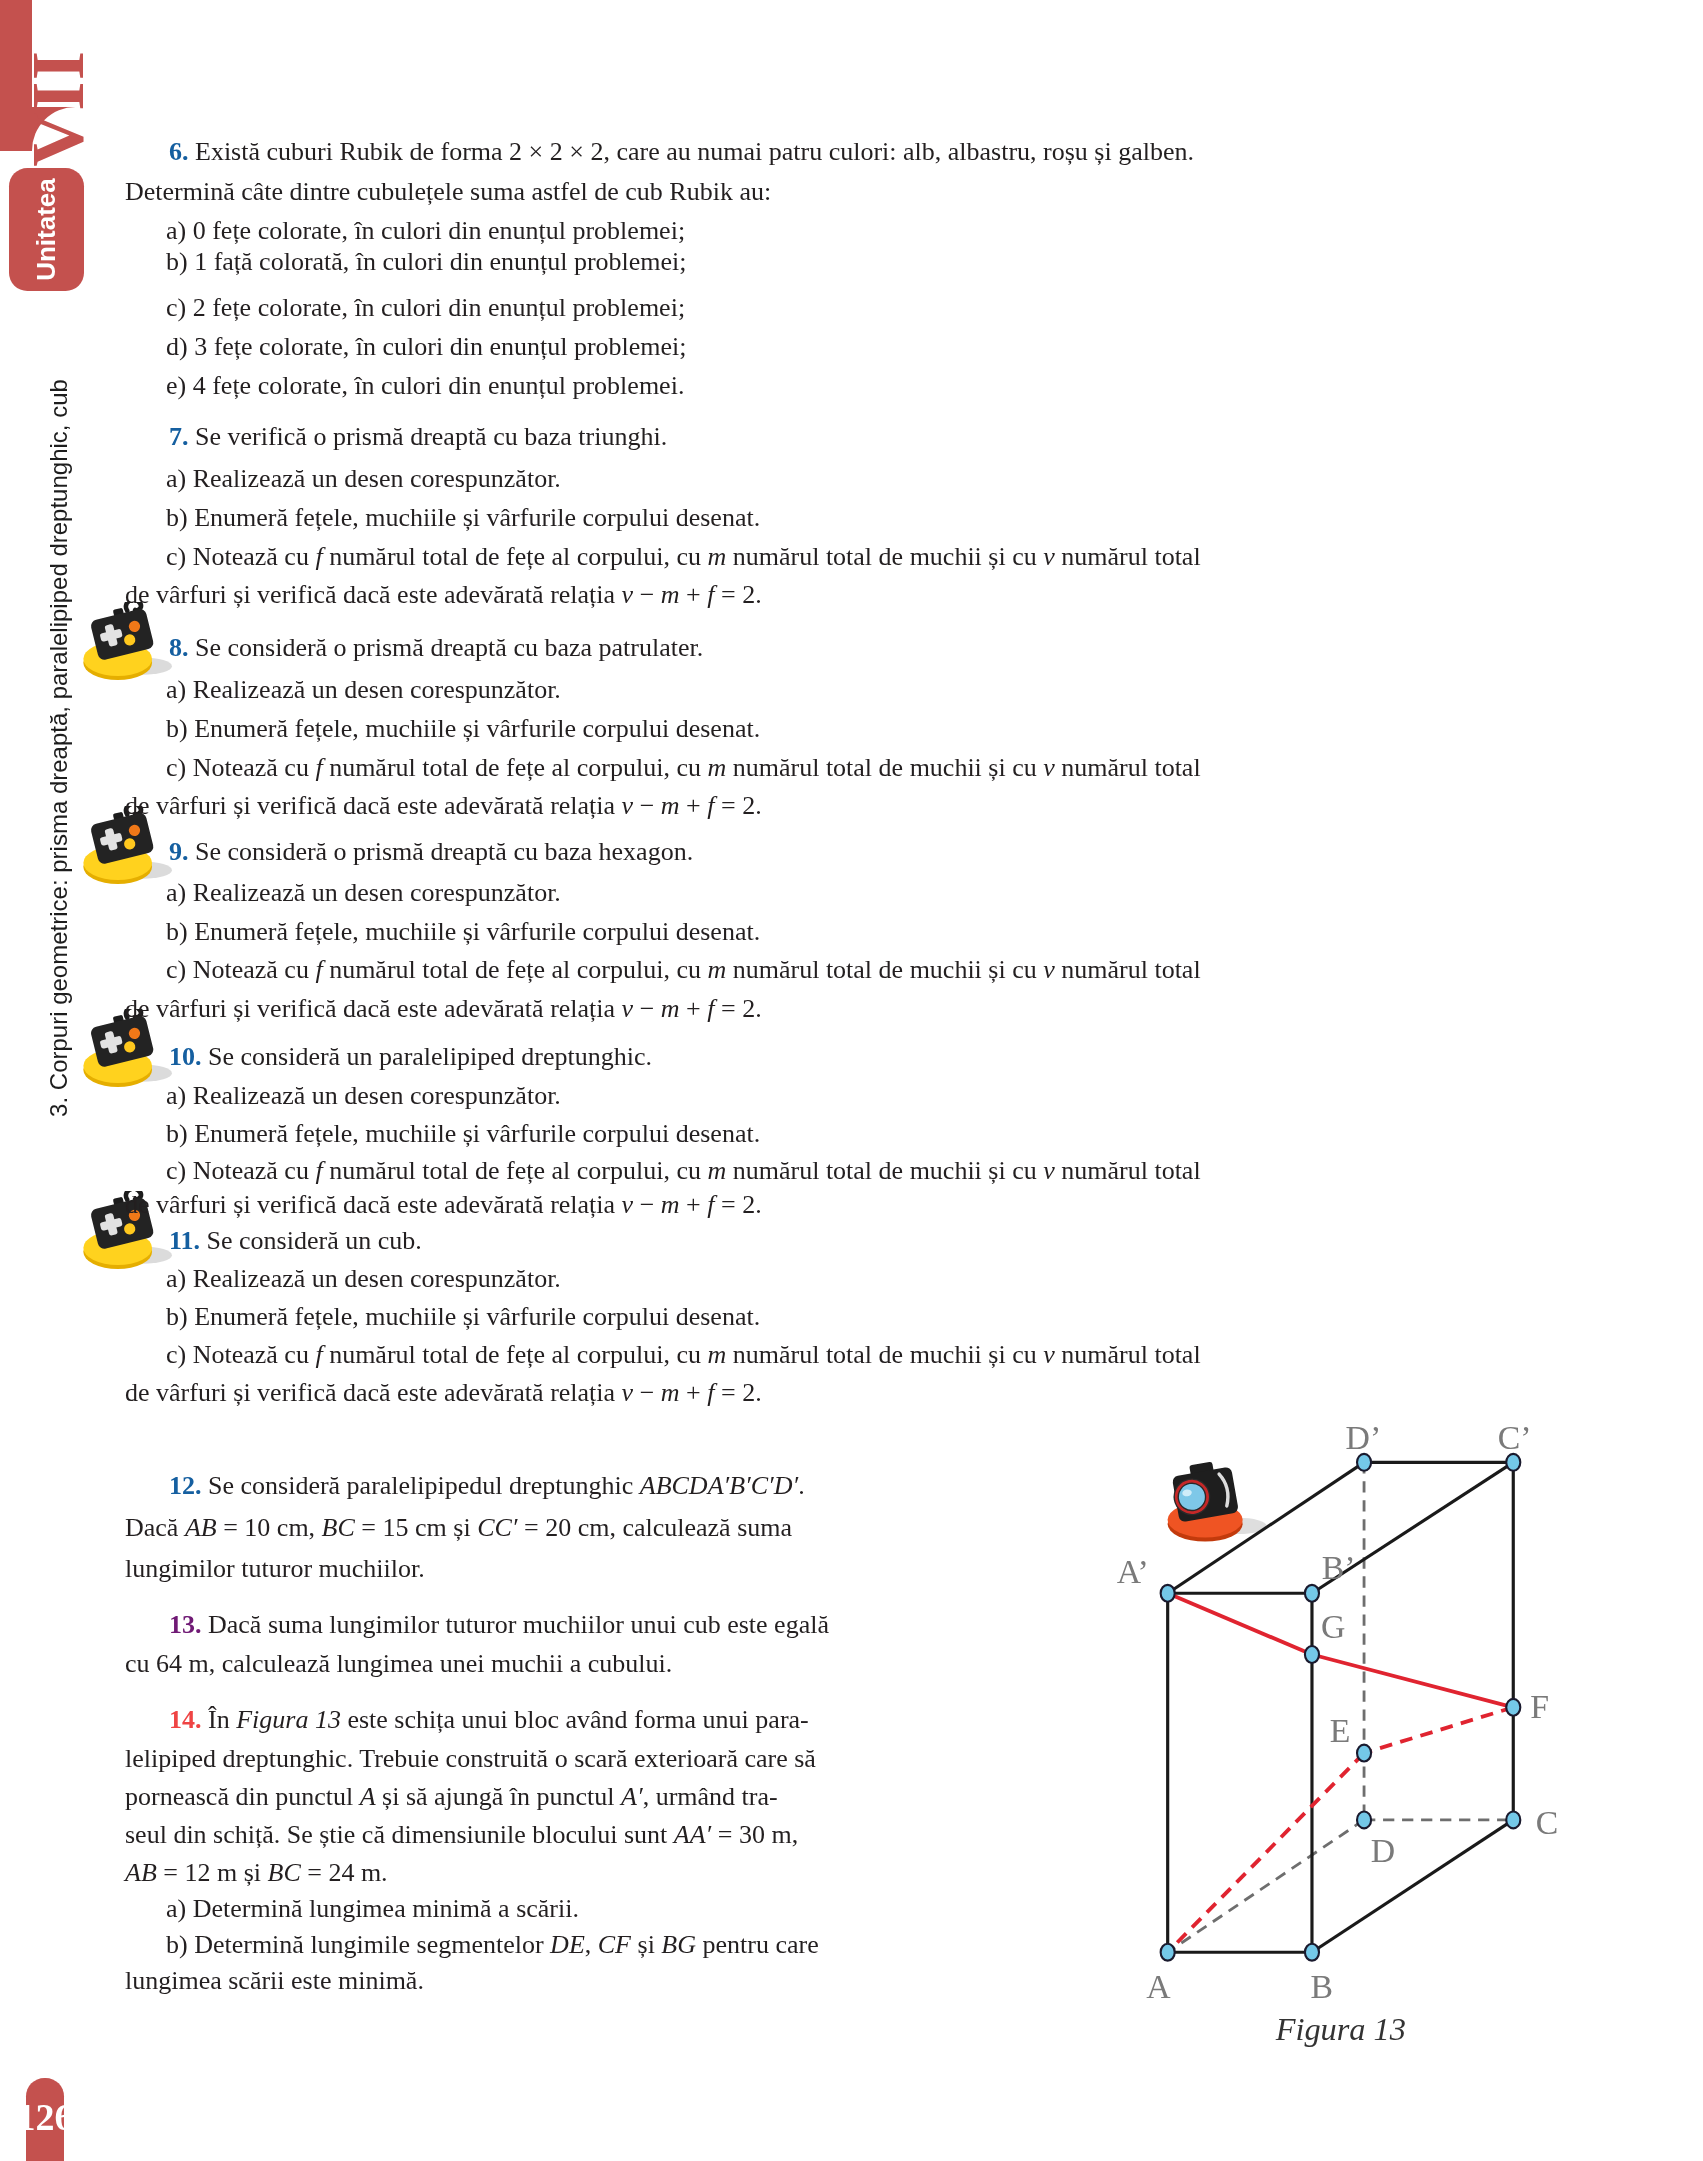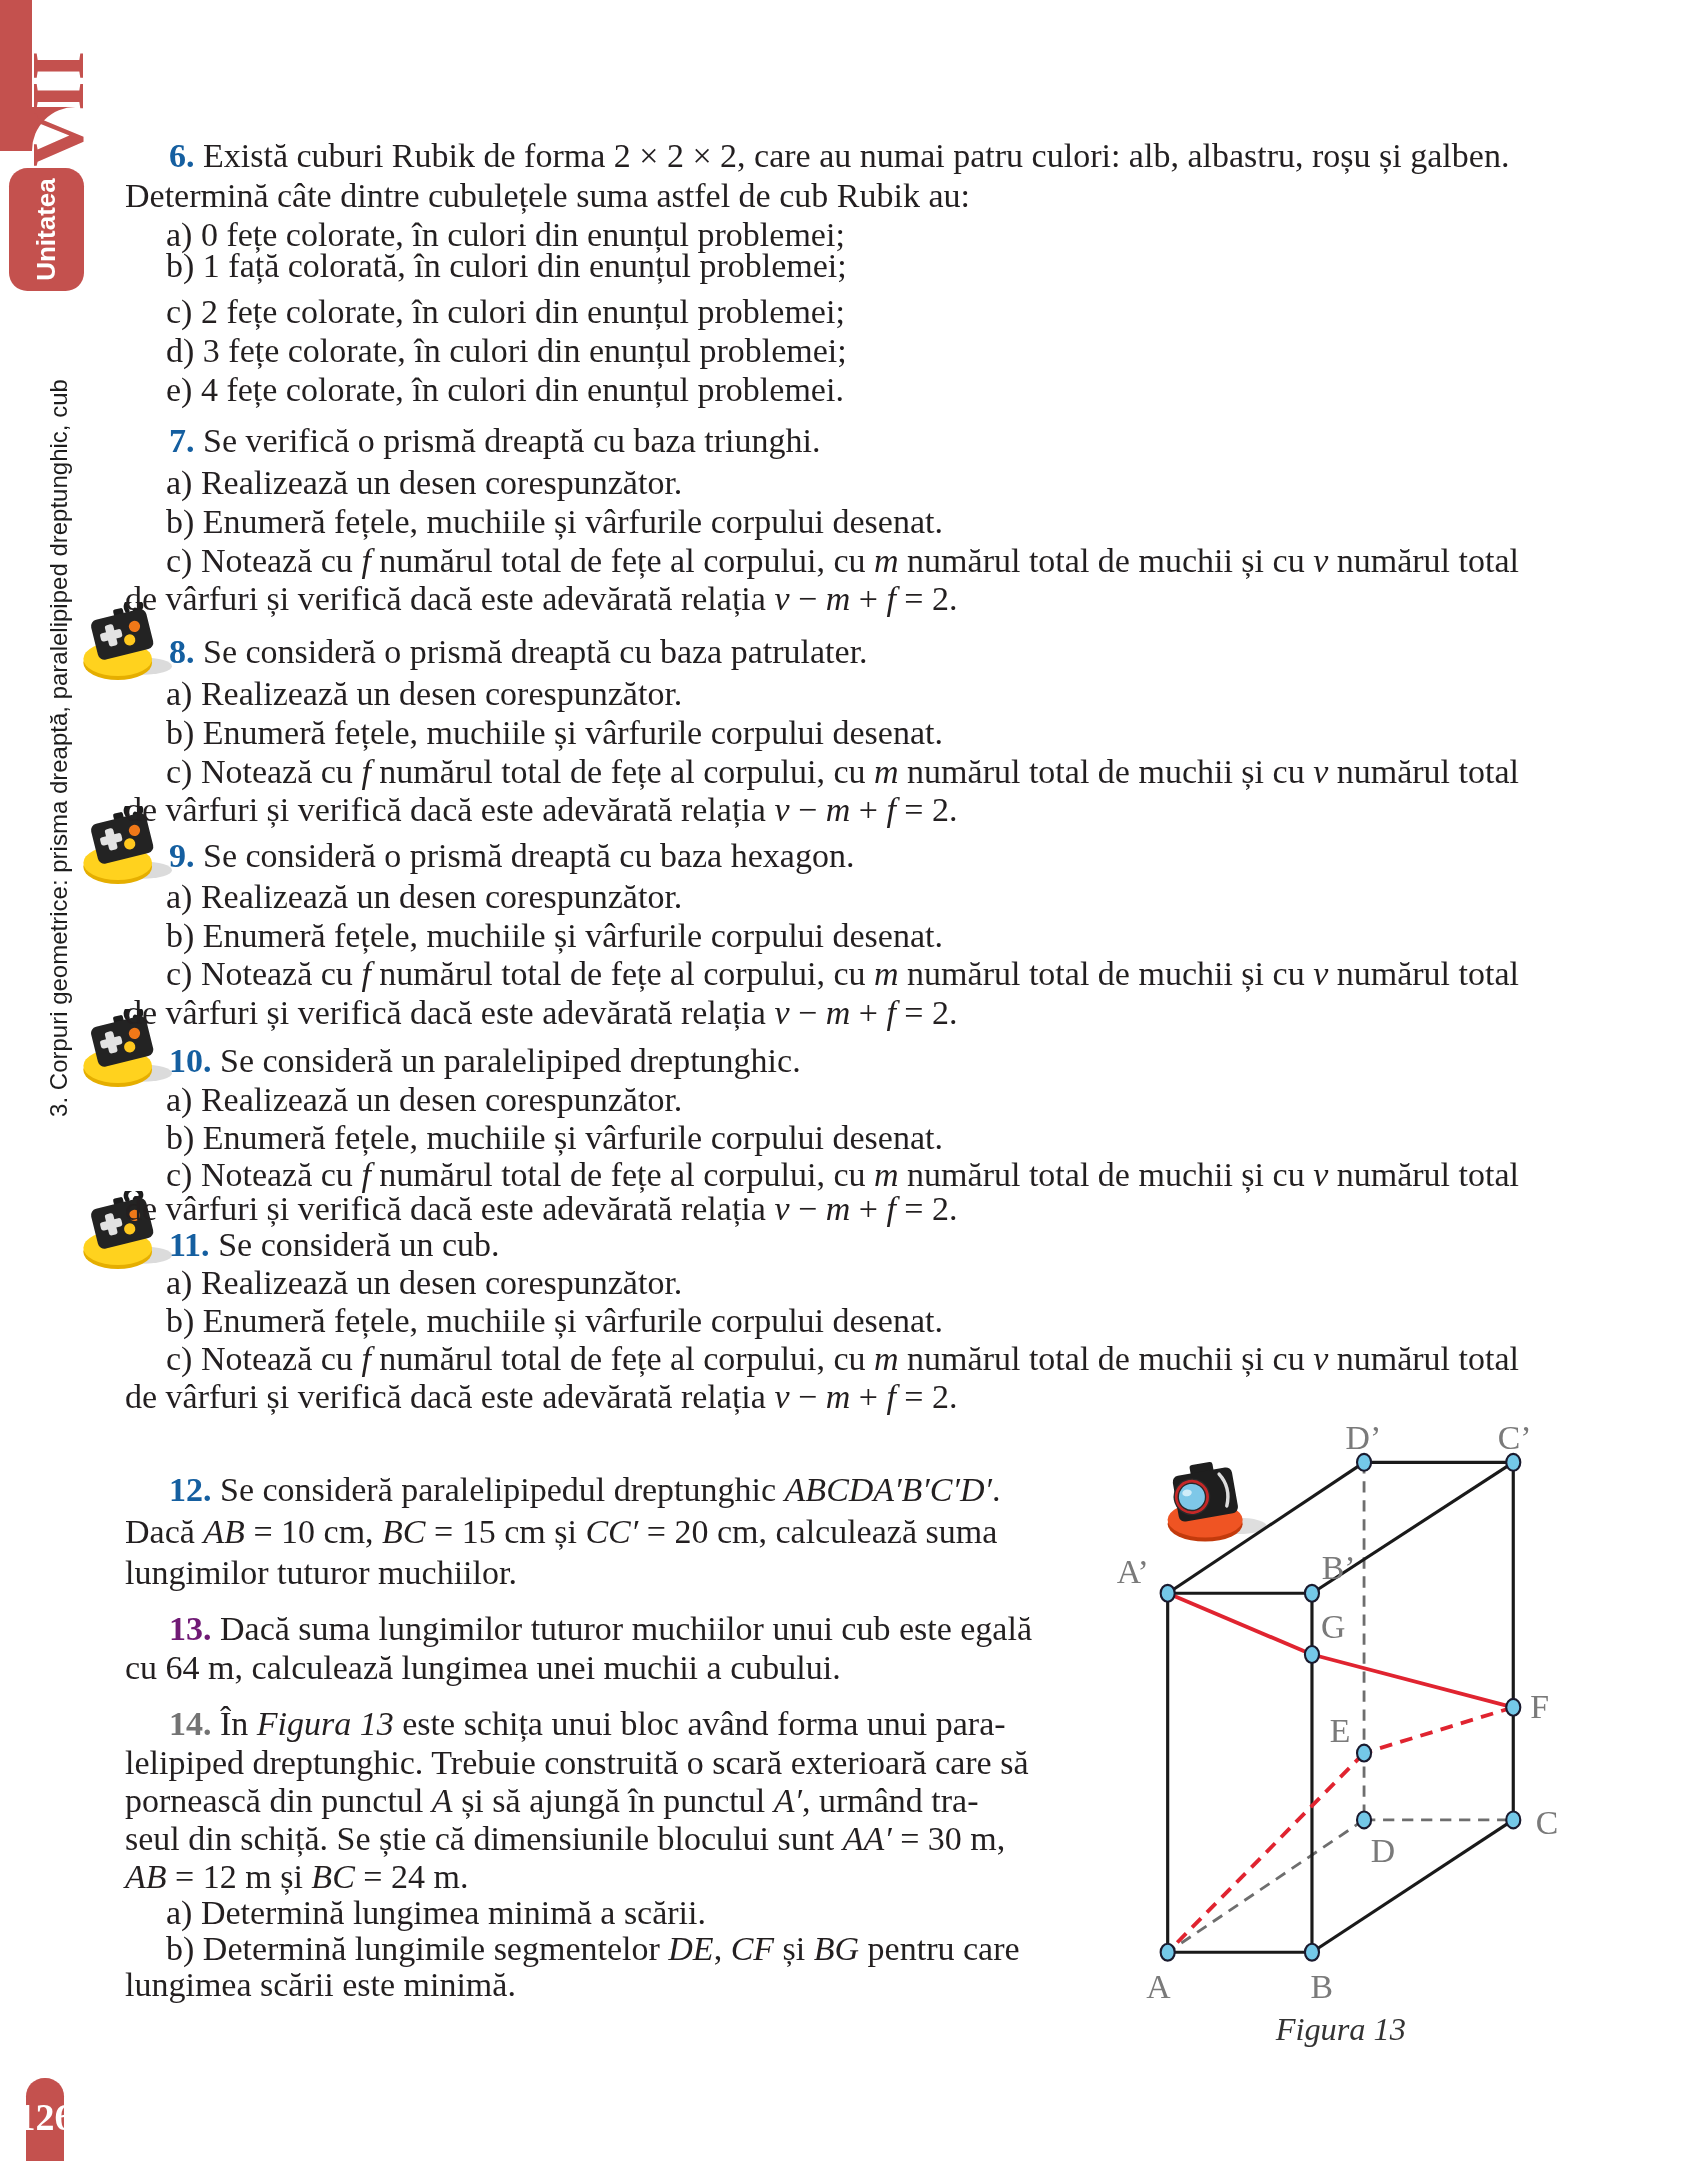--- a/index.html
+++ b/index.html
@@ -16,21 +16,21 @@
             display:flex;align-items:center;justify-content:center;}
   .unit-tab span{display:block;transform:rotate(-90deg);font-family:"Liberation Sans","DejaVu Sans",sans-serif;
                  font-weight:bold;font-size:26px;color:#ffffff;white-space:nowrap;}
   .side-caption{position:absolute;left:-364px;top:734px;width:845px;height:28px;transform:rotate(-90deg);
                 font-family:"Liberation Sans","DejaVu Sans",sans-serif;font-size:24px;color:#1d1d1d;
                 text-align:center;white-space:nowrap;}
   .pagenum{position:absolute;left:26px;top:2078px;width:38px;height:84px;background:#C4514E;
            border-radius:18.3px 18.3px 0 0;display:flex;align-items:flex-start;justify-content:center;}
   .pagenum span{margin-top:17px;font-weight:bold;font-size:38px;color:#ffffff;}
   
-  .ln{position:absolute;white-space:nowrap;font-size:34px;line-height:1.2;color:#231F20;}
+  .ln{position:absolute;white-space:nowrap;font-size:26px;line-height:1.2;color:#231F20;}
   .first{left:169px;}
   .item{left:166px;}
   .cont{left:125px;}
   .it{font-style:italic;}
   .bd{font-weight:bold;}
   
   .icon{position:absolute;}
   
   #fig{position:absolute;left:1098px;top:1422px;}
   .figlabel{font-family:"Liberation Serif","DejaVu Serif",serif;font-size:48px;fill:#7a7a7a;}
@@ -141,21 +141,21 @@
   <div class="ln item" style="top:1339px"><span>c) Notează cu </span><span class="it">f</span><span> numărul total de fețe al corpului, cu </span><span class="it">m</span><span> numărul total de muchii și cu </span><span class="it">v</span><span> numărul total</span></div>
   <div class="ln cont" style="top:1377px"><span>de vârfuri și verifică dacă este adevărată relația </span><span class="it">v</span><span> − </span><span class="it">m</span><span> + </span><span class="it">f</span><span> = 2.</span></div>
 
   <div class="ln first" style="top:1470px"><span class="bd" style="color: rgb(21, 95, 160);">12.</span><span> Se consideră paralelipipedul dreptunghic </span><span class="it">ABCDA′B′C′D′</span><span>.</span></div>
   <div class="ln cont" style="top:1512px"><span>Dacă </span><span class="it">AB</span><span> = 10 cm, </span><span class="it">BC</span><span> = 15 cm și </span><span class="it">CC′</span><span> = 20 cm, calculează suma</span></div>
   <div class="ln cont" style="top:1553px"><span>lungimilor tuturor muchiilor.</span></div>
 
   <div class="ln first" style="top:1609px"><span class="bd" style="color: #701a75;">13.</span><span> Dacă suma lungimilor tuturor muchiilor unui cub este egală</span></div>
   <div class="ln cont" style="top:1648px"><span>cu 64 m, calculează lungimea unei muchii a cubului.</span></div>
 
-  <div class="ln first" style="top:1704px"><span class="bd" style="color: #737373;">14.</span><span> În </span><span class="it">Figura 13</span><span> este schița unui bloc având forma unui para-</span></div>
+  <div class="ln first" style="top:1704px"><span class="bd" style="color: #ef4444;">14.</span><span> În </span><span class="it">Figura 13</span><span> este schița unui bloc având forma unui para-</span></div>
   <div class="ln cont" style="top:1743px"><span>lelipiped dreptunghic.  Trebuie construită o scară exterioară care să</span></div>
   <div class="ln cont" style="top:1781px"><span>pornească din punctul </span><span class="it">A</span><span> și să ajungă în punctul </span><span class="it">A′</span><span>, urmând tra-</span></div>
   <div class="ln cont" style="top:1819px"><span>seul din schiță.  Se știe că dimensiunile blocului sunt </span><span class="it">AA′</span><span> = 30 m,</span></div>
   <div class="ln cont" style="top:1857px"><span class="it">AB</span><span> = 12 m și </span><span class="it">BC</span><span> = 24 m.</span></div>
   <div class="ln item" style="top:1893px"><span>a) Determină lungimea minimă a scării.</span></div>
   <div class="ln item" style="top:1929px"><span>b) Determină lungimile segmentelor </span><span class="it">DE</span><span>, </span><span class="it">CF</span><span> și </span><span class="it">BG</span><span> pentru care</span></div>
   <div class="ln cont" style="top:1965px"><span>lungimea scării este minimă.</span></div>
 
   <svg id="fig" width="549" height="648" viewBox="1560 2020 780 920">
 

